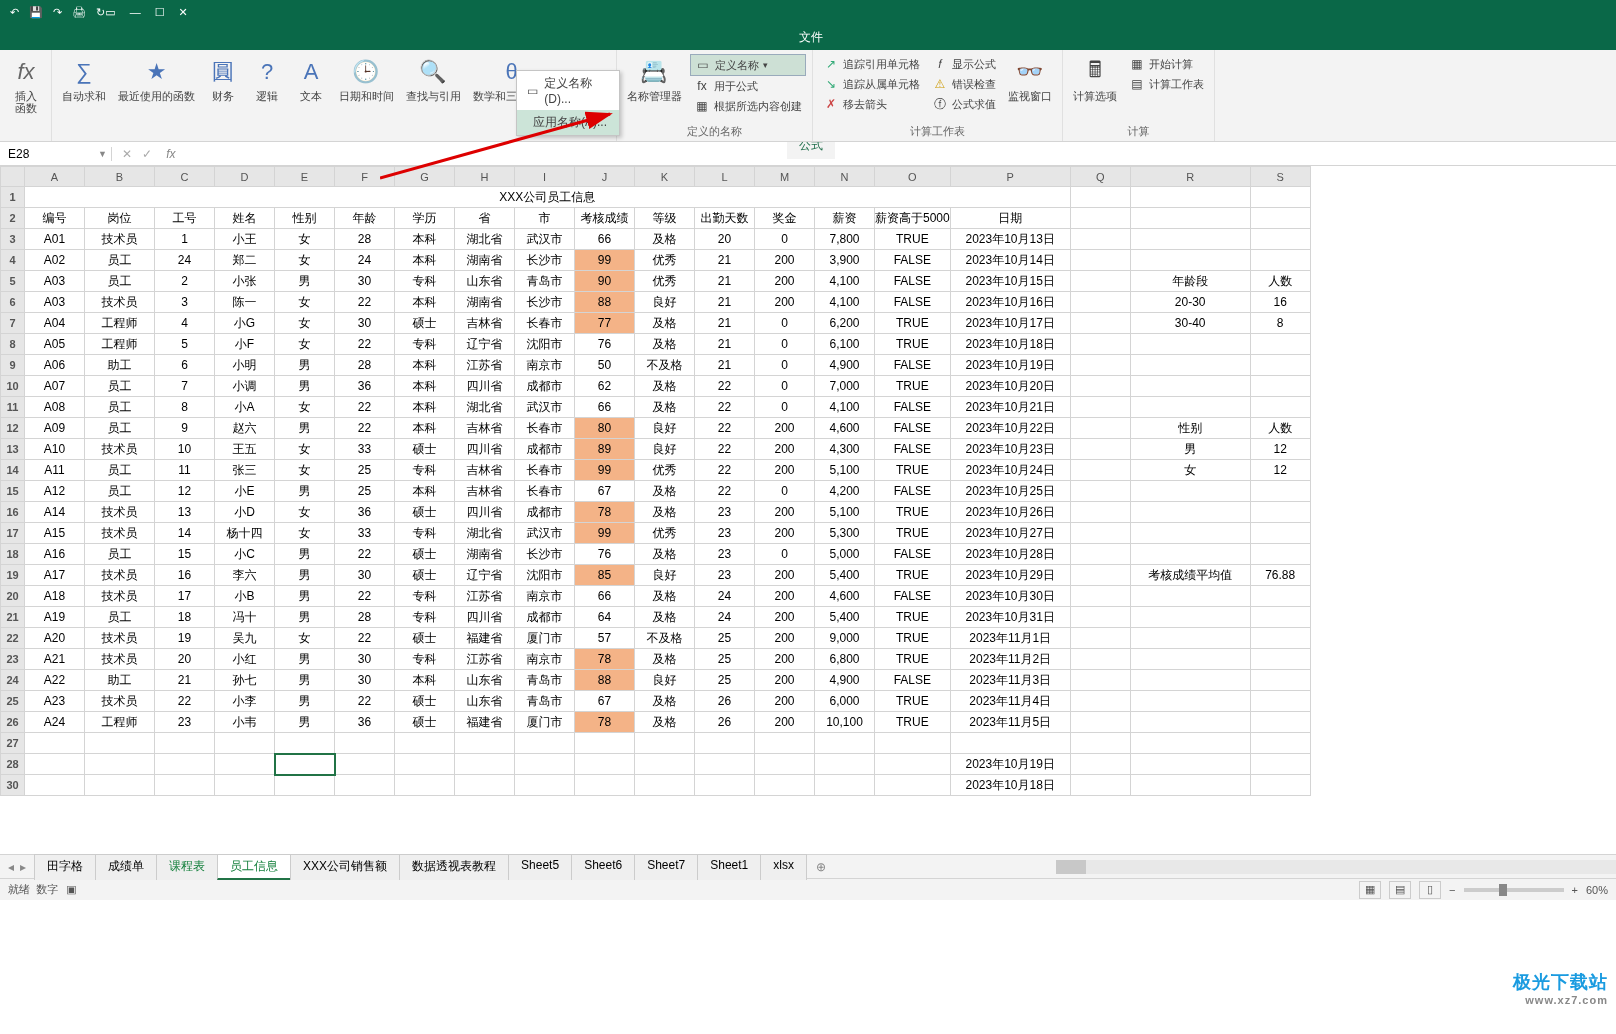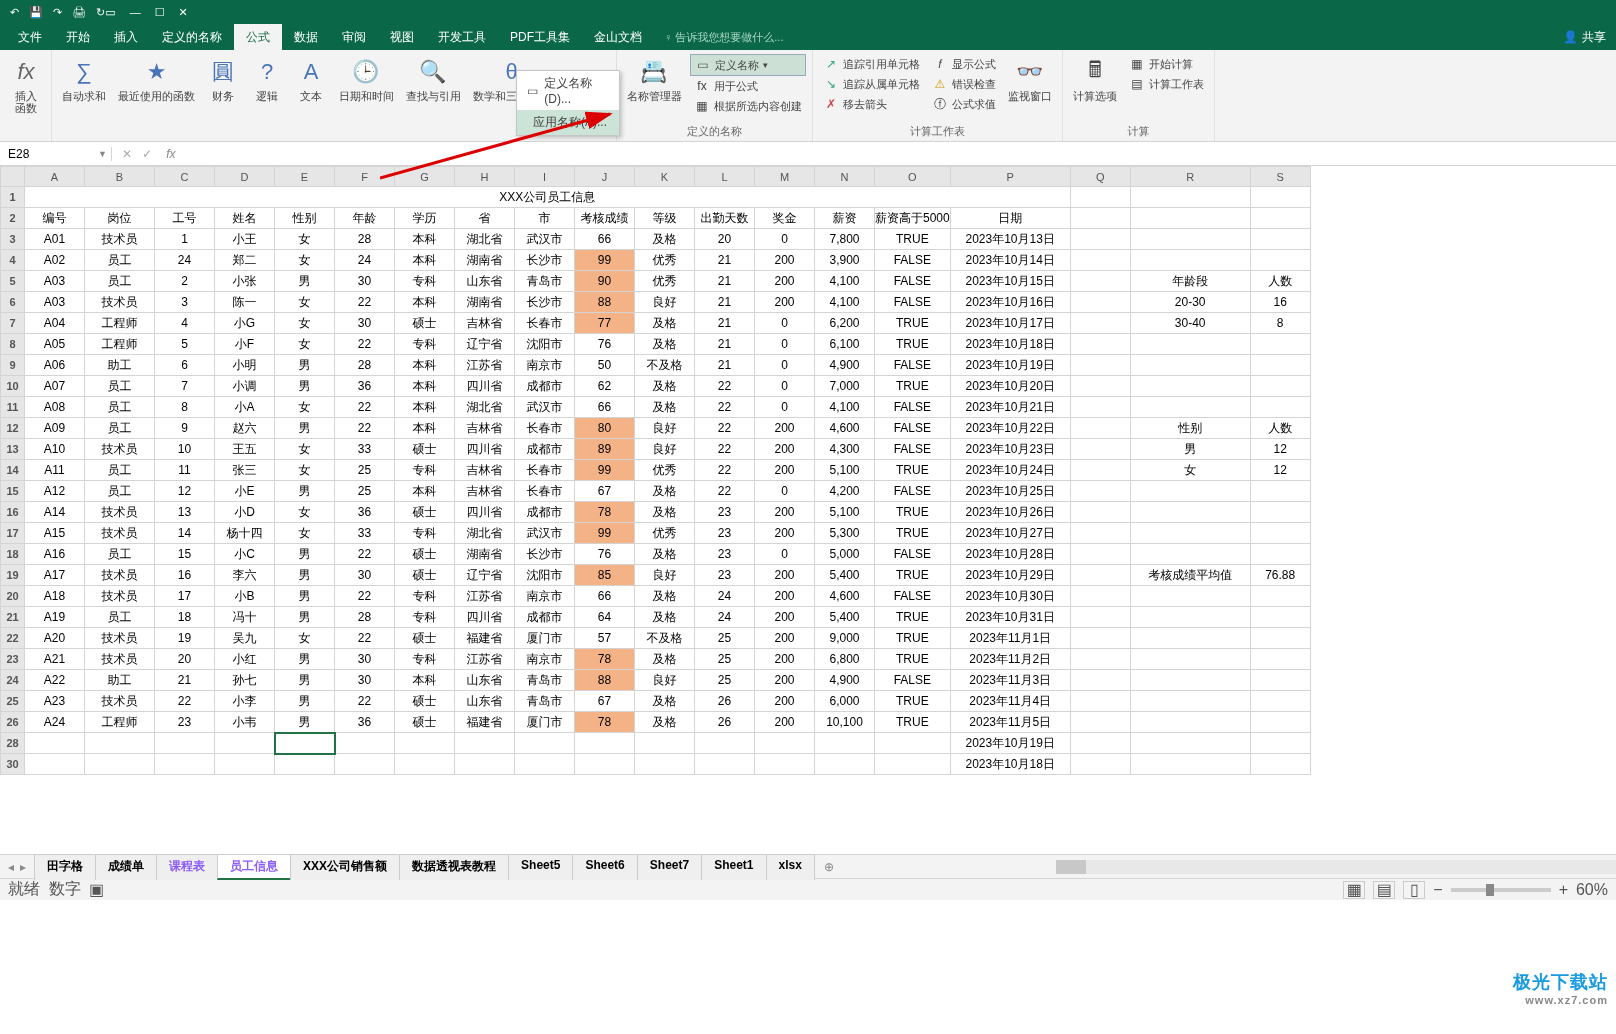--- a/index.html
+++ b/index.html
@@ -7,21 +7,21 @@
 
 
 .titlebar { height: 24px; background: #0a6848; display: flex; align-items: center; color: #fff; font-size: 11px; }
 .titlebar .qat { display: flex; gap: 10px; padding-left: 10px; }
 .titlebar .qat span { color: #fff; cursor: pointer; }
 .titlebar .title { flex: 1; text-align: center; }
 .titlebar .wincontrols { display: flex; gap: 14px; padding-right: 10px; }
 .titlebar .wincontrols span { cursor: pointer; }
 
 
-.ribbon-tabs { height: 26px; background: #0a6848; display: flex; align-items: center; padding-left: 6px; color: #fff; font-size: 12px; }
+.ribbon-tabs { height: 26px; background: #0a6848; display: flex; align-items: center; padding-left: 6px; color: #fff; font-size: 12px; flex-direction: column; }
 .ribbon-tabs .tab { padding: 5px 12px; cursor: pointer; }
 .ribbon-tabs .tab.file { background: #0a6848; }
 .ribbon-tabs .tab.active { background: #f3f3f3; color: #1f6e4a; }
 .ribbon-tabs .tellme { color: #a8d4c3; margin-left: 10px; font-size: 11px; }
 .ribbon-tabs .share { margin-left: auto; margin-right: 10px; color: #fff; cursor: pointer; }
 
 
 .ribbon { height: 92px; background: #f3f3f3; border-bottom: 1px solid #d4d4d4; display: flex; font-size: 11px; color: #444; position: relative; }
 .rgroup { border-right: 1px solid #e0e0e0; padding: 4px 6px 2px 6px; display: flex; flex-direction: column; justify-content: space-between; }
 .rgroup .label { text-align: center; font-size: 11px; color: #666; padding-top: 2px; }
@@ -55,28 +55,28 @@
 .colhdr th { background: #e6e6e6; color: #555; font-weight: normal; height: 20px; font-size: 11px; }
 .rowhdr { background: #e6e6e6; color: #555; width: 24px; font-size: 11px; }
 .corner { background: #e6e6e6; width: 24px; }
 .hl { background: #f4b387; margin-left: 28px; }
 .selcell { outline: 2px solid #217346; outline-offset: -1px; }
 
 
 .sheetbar { height: 24px; background: #f3f3f3; border-top: 1px solid #d4d4d4; display: flex; align-items: center; font-size: 12px; }
 .sheetbar .nav { display: flex; gap: 6px; padding: 0 8px; color: #888; }
 .sheetbar .tab { padding: 3px 12px; border: 1px solid #ccc; border-bottom: none; background: #efefef; cursor: pointer; margin-right: -1px; }
-.sheetbar .tab.green { color: #8b5cf6; }
+.sheetbar .tab.green { color: #15803d; }
 .sheetbar .tab.active { background: #fff; border-bottom: 2px solid #217346; }
 .sheetbar .add { padding: 0 10px; color: #888; cursor: pointer; }
 .sheetbar .scroll { margin-left: auto; width: 560px; height: 14px; background: #e8e8e8; position: relative; }
 .sheetbar .scroll .thumb { position: absolute; left: 0; width: 30px; height: 14px; background: #c8c8c8; }
 
 
-.statusbar { height: 22px; background: #f3f3f3; border-top: 1px solid #d4d4d4; display: flex; align-items: center; font-size: 16px; color: #555; padding: 0 8px; }
+.statusbar { height: 22px; background: #f3f3f3; border-top: 1px solid #d4d4d4; display: flex; align-items: center; font-size: 11px; color: #555; padding: 0 8px; }
 .statusbar .right { margin-left: auto; display: flex; align-items: center; gap: 8px; }
 .viewbtn { width: 22px; height: 18px; border: 1px solid #ccc; display: flex; align-items: center; justify-content: center; cursor: pointer; }
 .zoomslider { width: 100px; height: 4px; background: #ccc; position: relative; }
 .zoomslider .knob { position: absolute; left: 35px; top: -4px; width: 8px; height: 12px; background: #888; }
 
 .watermark { position: absolute; right: 8px; bottom: 28px; font-size: 18px; color: #1a9be0; font-weight: bold; pointer-events: none; letter-spacing: 1px; }
 .watermark .sub { display:block; font-size: 11px; color:#888; text-align:right;}
 </style>
 </head>
 <body>
@@ -843,20 +843,42 @@
           <td>26</td>
           <td>200</td>
           <td>10,100</td>
           <td>TRUE</td>
           <td>2023年11月5日</td>
           <td></td>
           <td></td>
           <td></td>
         </tr>
         <tr>
+          <th class="rowhdr">27</th>
+          <td></td>
+          <td></td>
+          <td></td>
+          <td></td>
+          <td></td>
+          <td></td>
+          <td></td>
+          <td></td>
+          <td></td>
+          <td></td>
+          <td></td>
+          <td></td>
+          <td></td>
+          <td></td>
+          <td></td>
+          <td></td>
+          <td></td>
+          <td></td>
+          <td></td>
+        </tr>
+        <tr>
           <th class="rowhdr">28</th>
           <td></td>
           <td></td>
           <td></td>
           <td></td>
           <td class="selcell"></td>
           <td></td>
           <td></td>
           <td></td>
           <td></td>
@@ -895,21 +917,21 @@
         </tr>
       </tbody>
     </table>
 </div>
 
 <div class="sheetbar">
   <div class="nav">
     <span>◂</span>
     <span>▸</span>
   </div>
-  <div id="sheettabs" style="display:flex;font-weight:bold;">
+  <div id="sheettabs" style="display:flex;">
       <div class="tab">田字格</div>
       <div class="tab">成绩单</div>
       <div class="tab green">课程表</div>
       <div class="tab active green">员工信息</div>
       <div class="tab">XXX公司销售额</div>
       <div class="tab">数据透视表教程</div>
       <div class="tab">Sheet5</div>
       <div class="tab">Sheet6</div>
       <div class="tab">Sheet7</div>
       <div class="tab">Sheet1</div>

